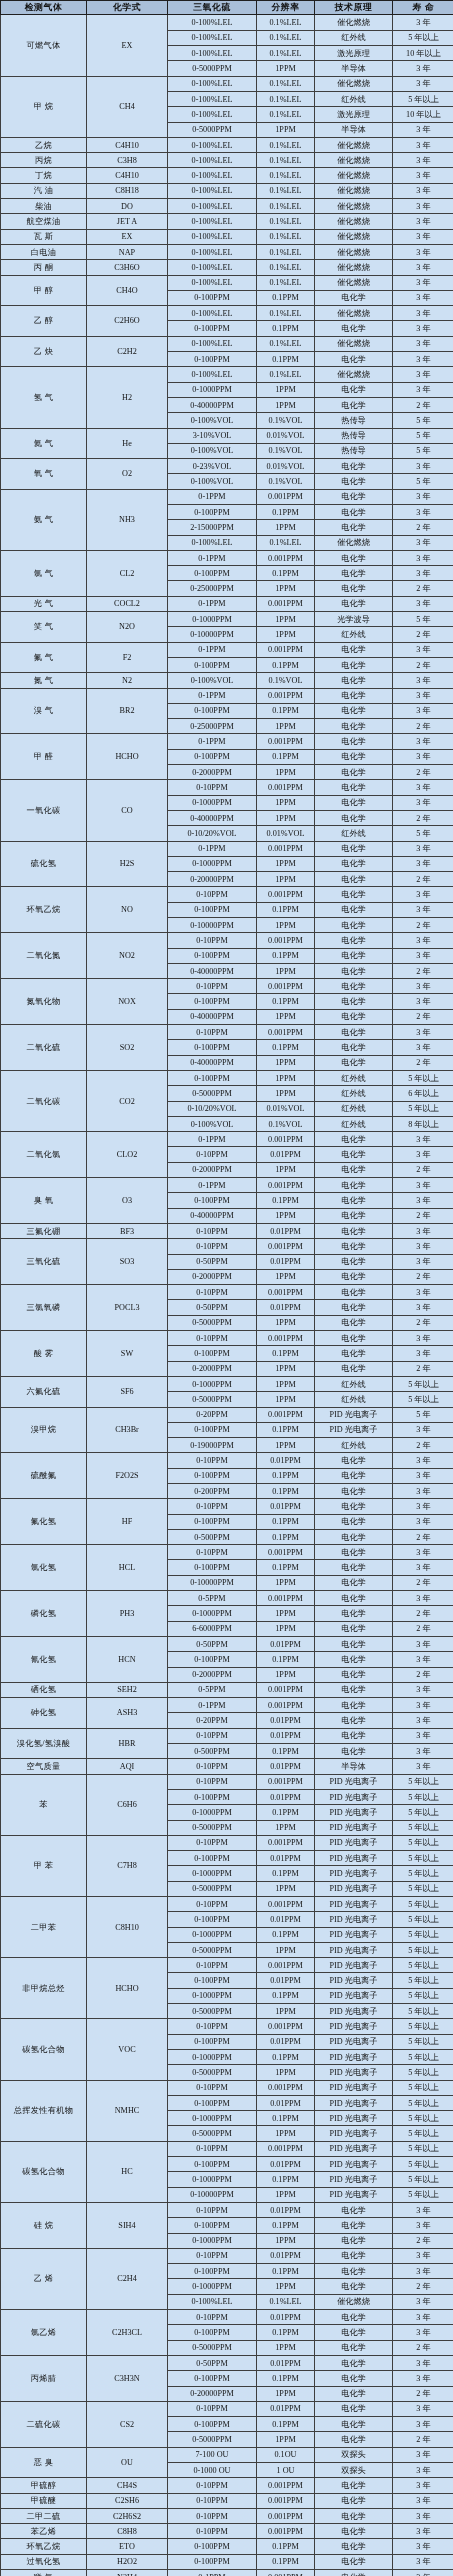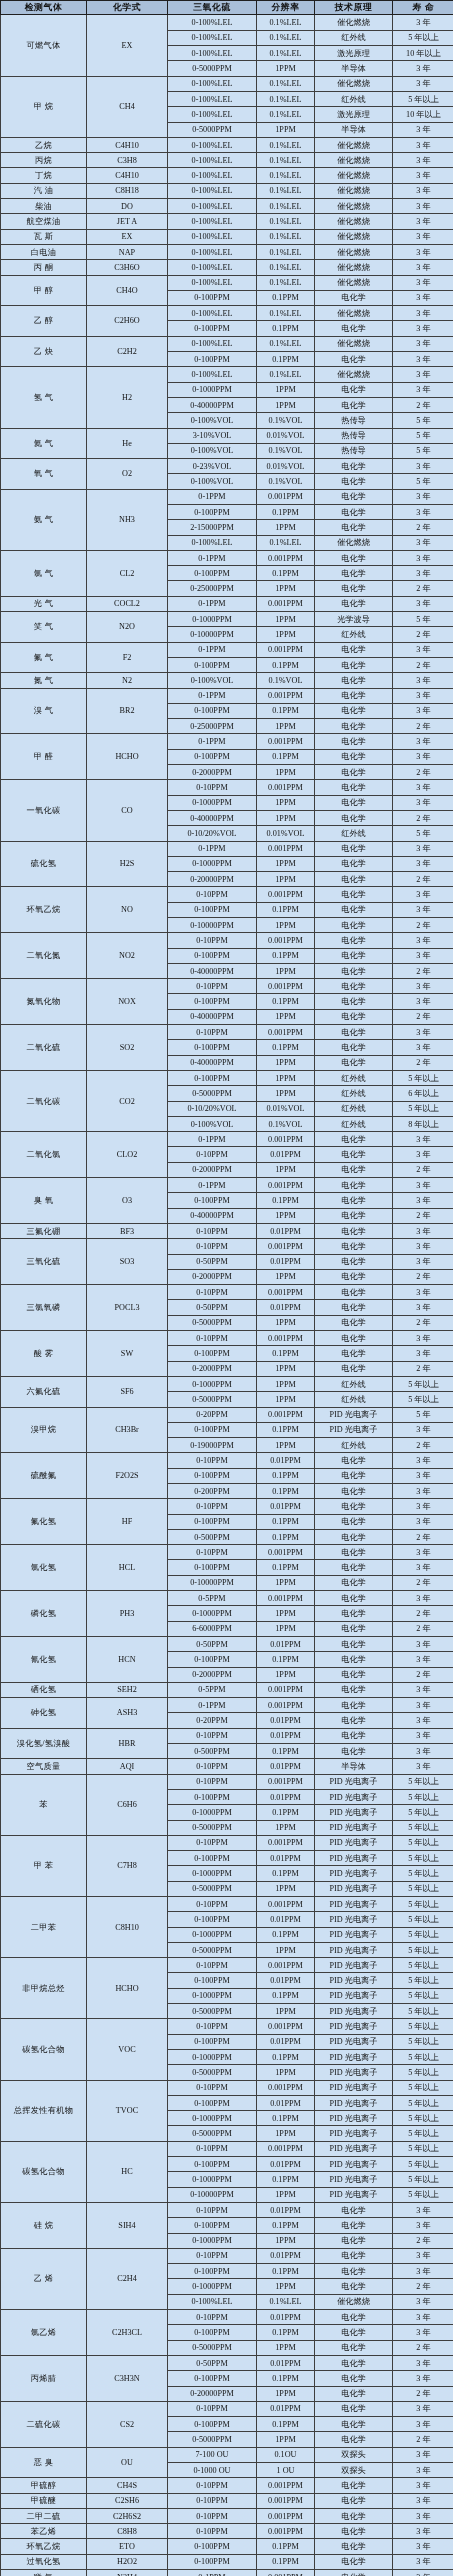--- a/index.html
+++ b/index.html
@@ -954,21 +954,21 @@
         <td>5 年以上</td>
       </tr>
       <tr>
         <td>0-5000PPM</td>
         <td>1PPM</td>
         <td>PID 光电离子</td>
         <td>5 年以上</td>
       </tr>
       <tr class="group-start">
         <td class="gas" rowspan="4">总挥发性有机物</td>
-        <td class="formula" rowspan="4">TVOC</td>
+        <td class="formula" rowspan="4">NMHC</td>
         <td>0-10PPM</td>
         <td>0.001PPM</td>
         <td>PID 光电离子</td>
         <td>5 年以上</td>
       </tr>
       <tr>
         <td>0-100PPM</td>
         <td>0.01PPM</td>
         <td>PID 光电离子</td>
         <td>5 年以上</td>

